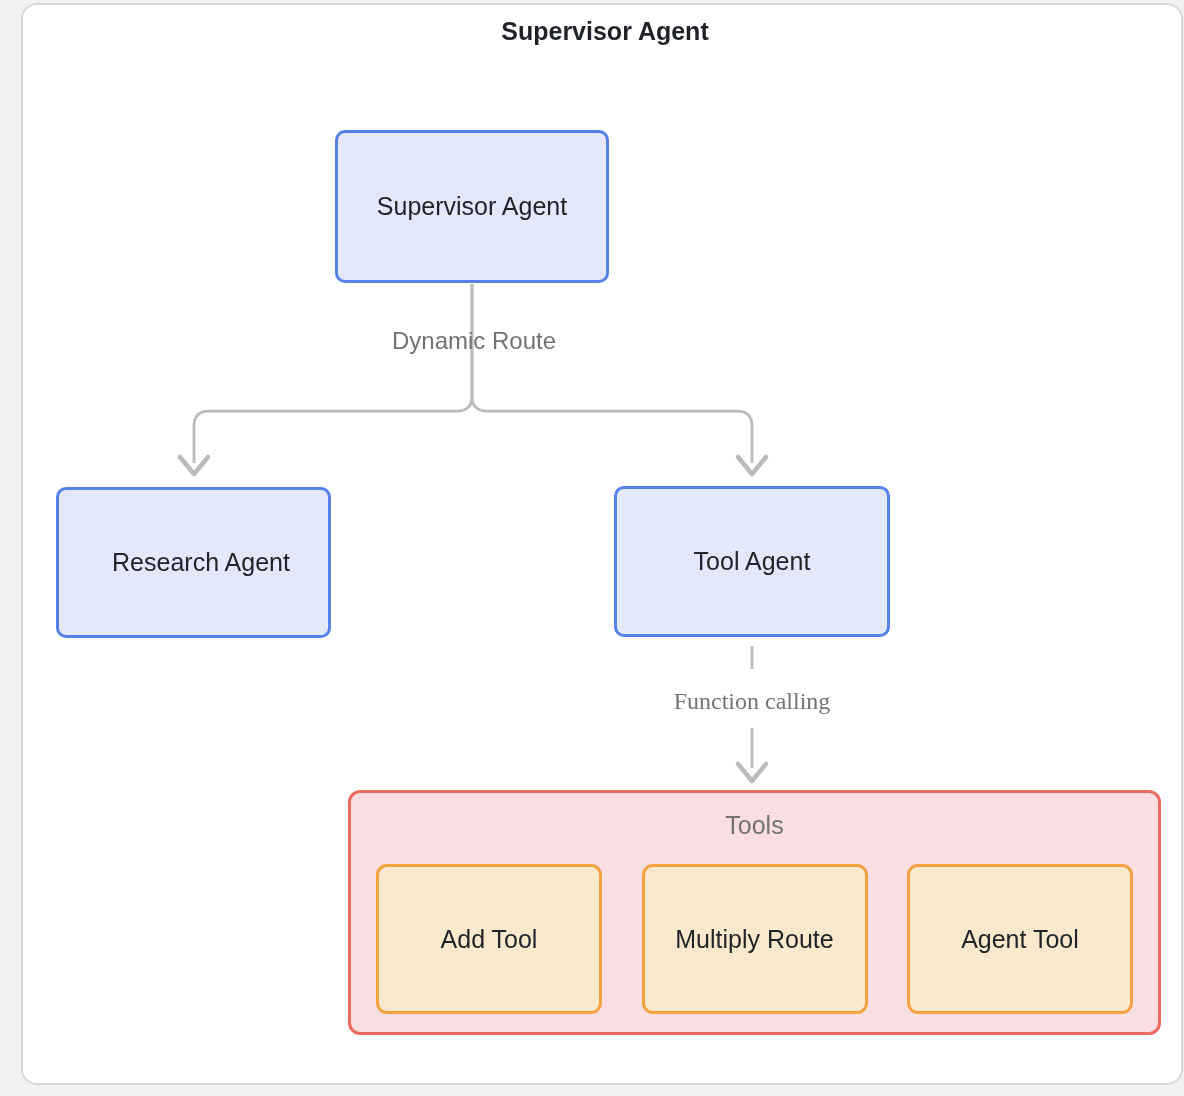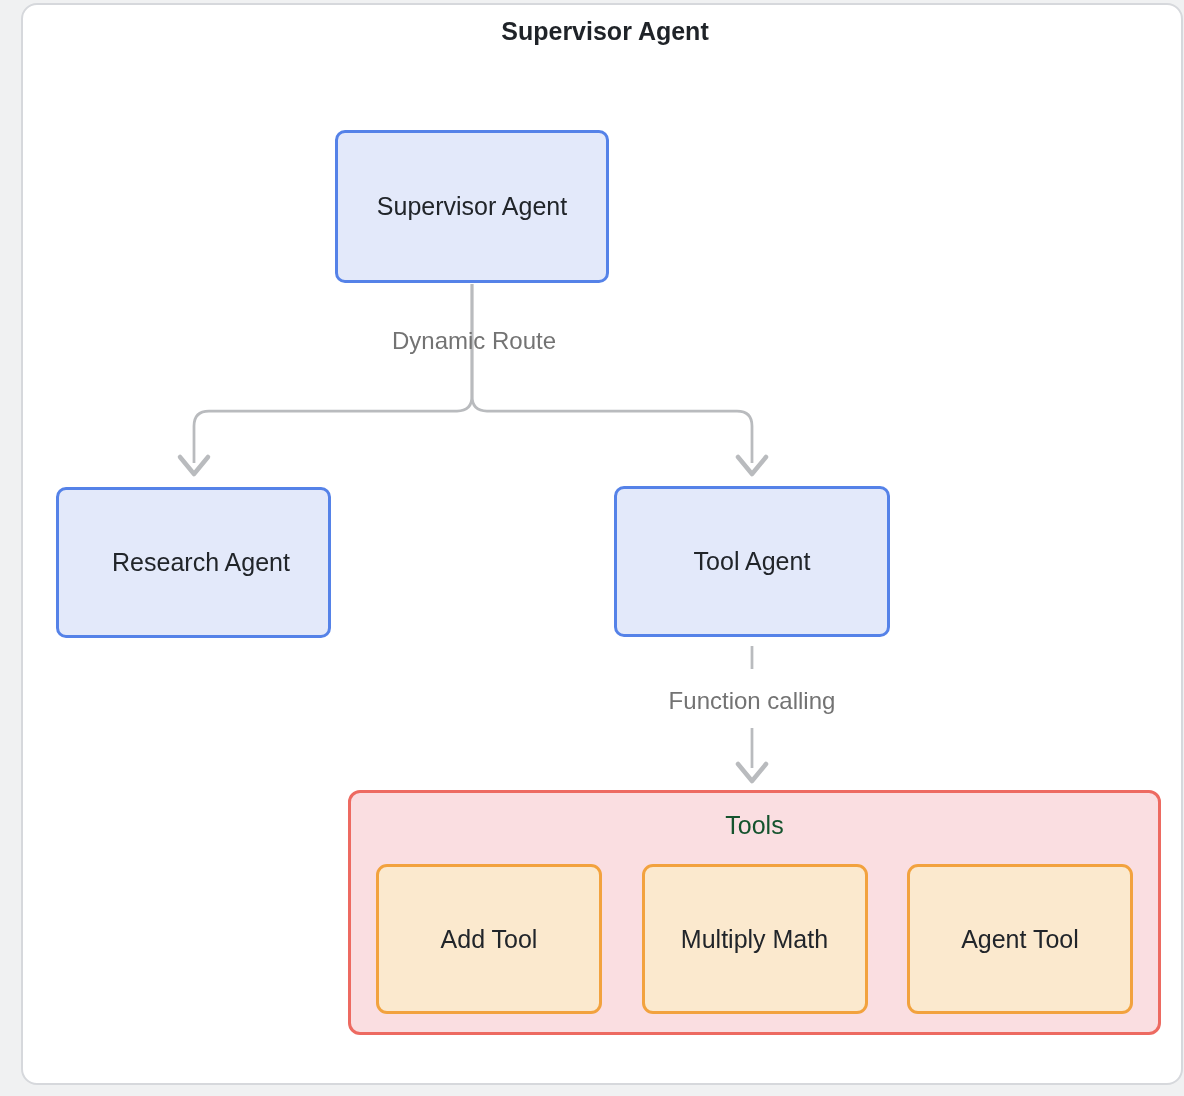--- a/index.html
+++ b/index.html
@@ -88,21 +88,21 @@
     border-radius: 12px;
     box-sizing: border-box;
   }
   .tools-title {
     position: absolute;
     top: 18px;
     left: 0;
     width: 100%;
     text-align: center;
     font-size: 25px;
-    color: #14532d;
+    color: #737373;
   }
   .tools-row {
     position: absolute;
     left: 0;
     top: 71px;
     width: 100%;
     padding: 0 25px;
     box-sizing: border-box;
     display: flex;
     justify-content: space-between;
@@ -138,41 +138,41 @@
     <path class="edge-line" d="M459,284 L459,396 Q459,411 474,411 L724,411 Q739,411 739,426 L739,463"></path>
     <polyline class="edge-arrowhead" points="725,457 739,474 753,457"></polyline>
 
     <path class="edge-line" d="M739,646 L739,669"></path>
     <path class="edge-line" d="M739,728 L739,768"></path>
     <polyline class="edge-arrowhead" points="725,764 739,781 753,764"></polyline>
   </svg>
 
   <div class="edge-label" style="left:461px; top:341px;">Dynamic Route</div>
 
-  <div class="edge-label" style="left:739px; top:701px;">Function calling</div>
+  <div class="edge-label" style="left:739px; top:701px;font-family:Liberation Serif, serif;">Function calling</div>
 
   <div class="agent-box" style="left:322px; top:130px; width:274px; height:153px;">
     <span>Supervisor Agent</span>
   </div>
 
   <div class="agent-box" style="left:43px; top:487px; width:275px; height:151px;padding-left:15px;">
     <span>Research Agent</span>
   </div>
 
   <div class="agent-box" style="left:601px; top:486px; width:276px; height:151px;">
     <span>Tool Agent</span>
   </div>
 
   <div class="tools-group">
     <div class="tools-title">Tools</div>
     <div class="tools-row">
       <div class="tool-box">
         <span>Add Tool</span>
       </div>
       <div class="tool-box">
-        <span>Multiply Math</span>
+        <span>Multiply Route</span>
       </div>
       <div class="tool-box">
         <span>Agent Tool</span>
       </div>
     </div>
   </div>
 </div>
 
 </body></html>

